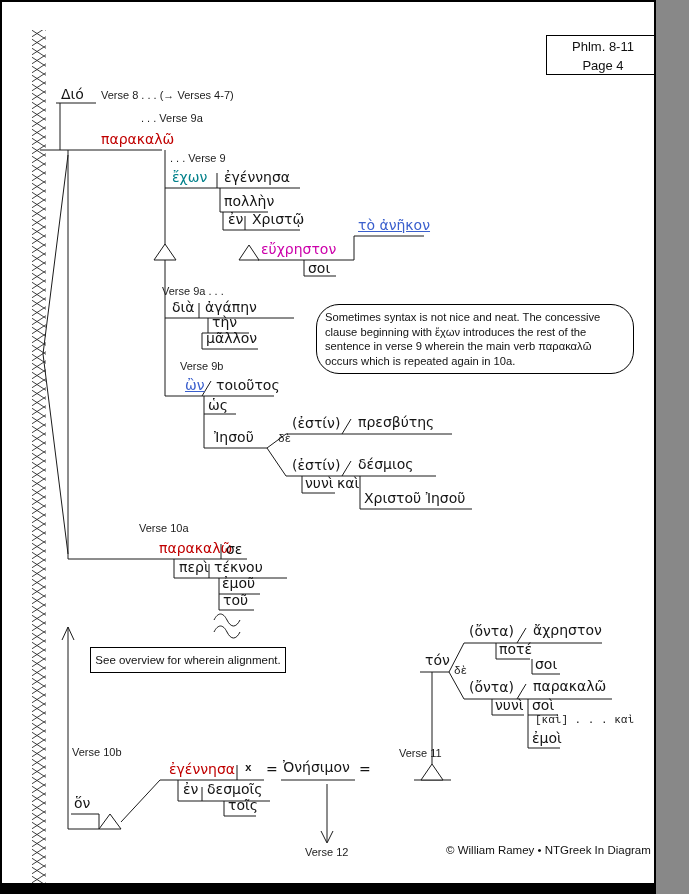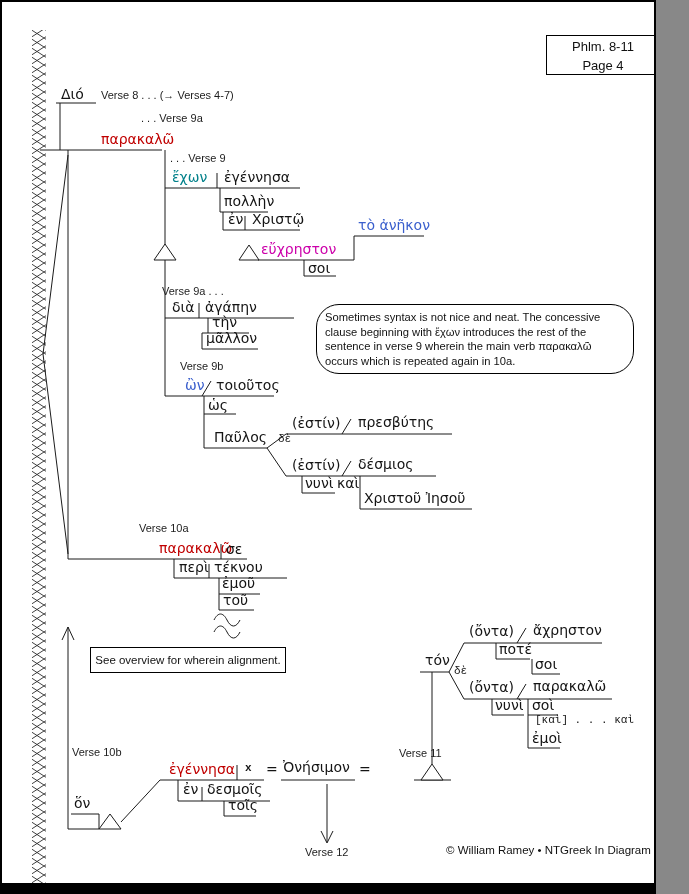--- a/index.html
+++ b/index.html
@@ -6,21 +6,21 @@
   #page{
     position:relative;width:656px;height:894px;background:#ffffff;
     border:2px solid #000;box-sizing:border-box;overflow:hidden;
     font-family:"DejaVu Sans",sans-serif;
   }
   #lines{position:absolute;left:0;top:0;z-index:1;}
   .t{position:absolute;z-index:2;font-size:14px;color:#141414;white-space:nowrap;line-height:1.05;}
   .lbl{font-family:"Liberation Sans","DejaVu Sans",sans-serif;font-size:11px;color:#1c1c1c;}
   .red{color:#c00000;text-align:center;}
   .teal{color:#00808a;}
-  .blue{color:#3a5fcd;}
+  .blue{color:#3a5fcd;text-decoration:underline;}
   .mag{color:#cc00aa;}
   .bold{font-weight:bold;}
   .sm{font-size:11px;font-family:Liberation Mono, monospace;}
   .box{
     position:absolute;z-index:2;border:1px solid #000;background:#fff;
     font-family:"Liberation Sans","DejaVu Sans",sans-serif;color:#111;
   }
   #headerBox{left:544px;top:33px;width:114px;height:40px;font-size:13px;
     text-align:center;line-height:1.45;padding-top:2px;box-sizing:border-box;}
   #noteBox{left:314px;top:302px;width:300px;font-size:11.2px;line-height:1.3;padding:5px 8px;border-radius:23px;}
@@ -183,21 +183,21 @@
   <span class="t mag" style="left:259px;top:240px">εὔχρηστον</span>
   <span class="t" style="left:306px;top:259px">σοι</span>
   <span class="t" style="left:170px;top:298px">διὰ</span>
   <span class="t" style="left:203px;top:298px">ἀγάπην</span>
   <span class="t" style="left:210px;top:313px">τὴν</span>
   <span class="t" style="left:204px;top:329px">μᾶλλον</span>
 
   <span class="t blue" style="left:183px;top:376px">ὢν</span>
   <span class="t" style="left:214px;top:376px">τοιοῦτος</span>
   <span class="t" style="left:206px;top:396px">ὡς</span>
-  <span class="t" style="left:212px;top:428px">Παῦλος</span>
+  <span class="t" style="left:212px;top:428px">Ἰησοῦ</span>
   <span class="t sm" style="left:276px;top:432px">δὲ</span>
   <span class="t" style="left:290px;top:414px">(ἐστίν)</span>
   <span class="t" style="left:356px;top:413px">πρεσβύτης</span>
   <span class="t" style="left:290px;top:456px">(ἐστίν)</span>
   <span class="t" style="left:356px;top:455px">δέσμιος</span>
   <span class="t" style="left:303px;top:474px">νυνὶ</span>
   <span class="t" style="left:335px;top:474px">καὶ</span>
   <span class="t" style="left:362px;top:489px">Χριστοῦ Ἰησοῦ</span>
 
   <span class="t red" style="left:157px;top:539px">παρακαλῶ</span>

